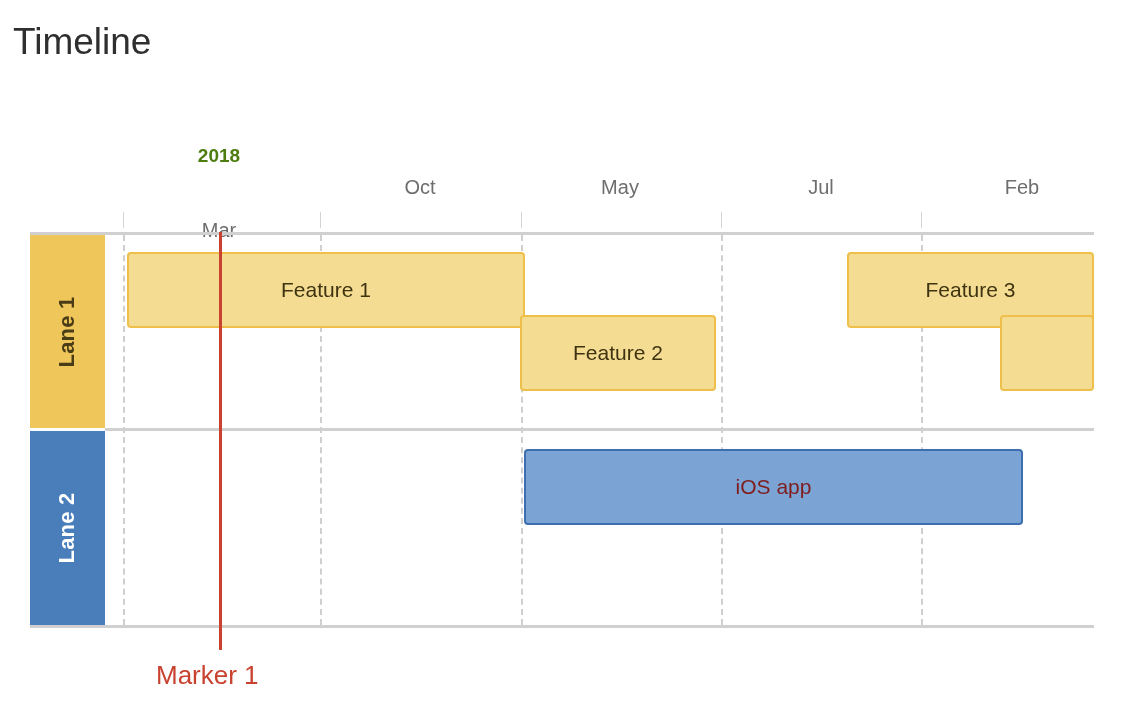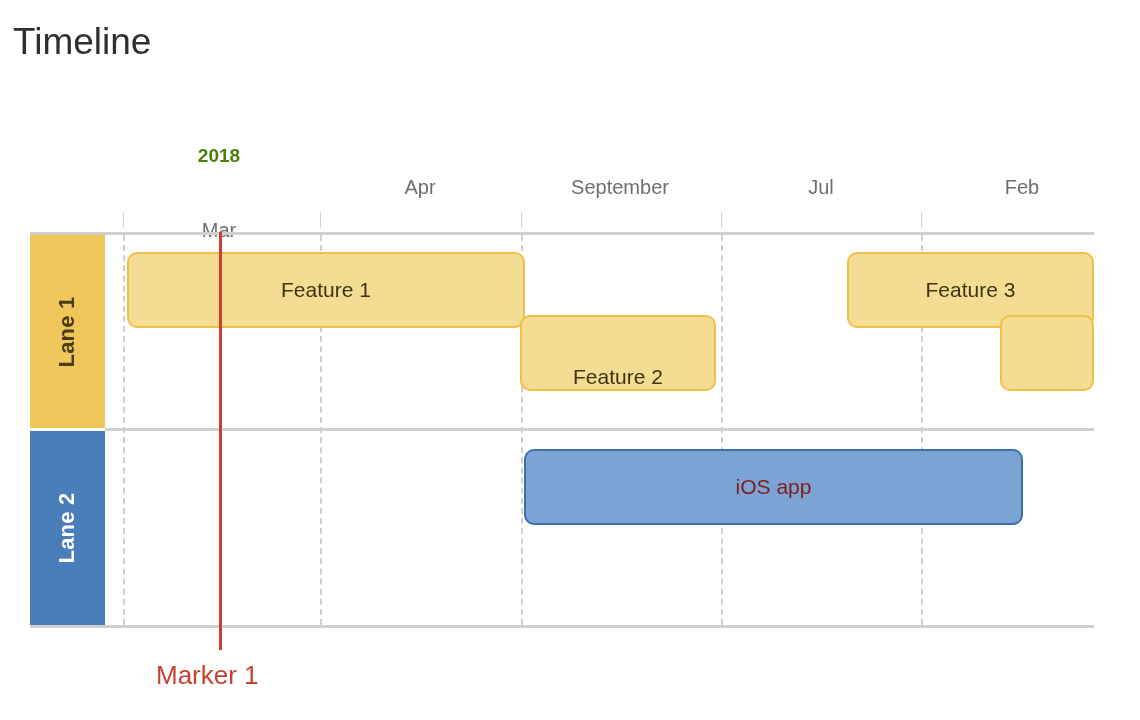--- a/index.html
+++ b/index.html
@@ -145,21 +145,21 @@
     top: 193px;
     width: 989px;
     height: 3px;
     background: #d0d0d0;
   }
 
   
   .bar {
     position: absolute;
     box-sizing: border-box;
-    border-radius: 10px;
+    border-radius: 4px;
     display: flex;
     align-items: center;
     justify-content: center;
     font-size: 21px;
     font-weight: 400;
     white-space: nowrap;
   }
   .bar.yellow {
     background: #f5dc93;
     border: 2px solid #eec04a;
@@ -192,22 +192,22 @@
 <body>
 
 <div id="timeline-root">
 
   <div class="page-title">Timeline</div>
 
   <div class="axis-header">
     <div class="axis-year" style="left:219px;">2018</div>
     <div id="axis-months">
         <div class="axis-month" style="left: 219px; margin-top: 43px;">Mar</div>
-        <div class="axis-month" style="left: 420px;">Apr</div>
-        <div class="axis-month" style="left: 620px;">September</div>
+        <div class="axis-month" style="left: 420px;">Oct</div>
+        <div class="axis-month" style="left: 620px;">May</div>
         <div class="axis-month" style="left: 821px;">Jul</div>
         <div class="axis-month" style="left: 1022px;">Feb</div>
       </div>
     <div id="axis-ticks">
         <div class="axis-tick" style="left: 123px;"></div>
         <div class="axis-tick" style="left: 320px;"></div>
         <div class="axis-tick" style="left: 521px;"></div>
         <div class="axis-tick" style="left: 721px;"></div>
         <div class="axis-tick" style="left: 921px;"></div>
       </div>
@@ -229,21 +229,21 @@
           <div class="gridline" style="left: 215px;"></div>
           <div class="gridline" style="left: 416px;"></div>
           <div class="gridline" style="left: 616px;"></div>
           <div class="gridline" style="left: 816px;"></div>
         </div>
       <div class="lane-divider"></div>
       <div id="bars">
           <div class="bar yellow" style="left: 22px; width: 398px; top: 17px; height: 76px;">
             <span>Feature 1</span>
           </div>
-          <div class="bar yellow" style="left: 415px; width: 196px; top: 80px; height: 76px; align-items: flex-end;">
+          <div class="bar yellow" style="left: 415px; width: 196px; top: 80px; height: 76px;">
             <span>Feature 2</span>
           </div>
           <div class="bar yellow" style="left: 742px; width: 247px; top: 17px; height: 76px; align-items: center;">
             <span>Feature 3</span>
           </div>
           <div class="bar yellow" style="left: 895px; width: 94px; top: 80px; height: 76px;">
             <span></span>
           </div>
           <div class="bar blue" style="left: 419px; width: 499px; top: 214px; height: 76px;">
             <span>iOS app</span>

